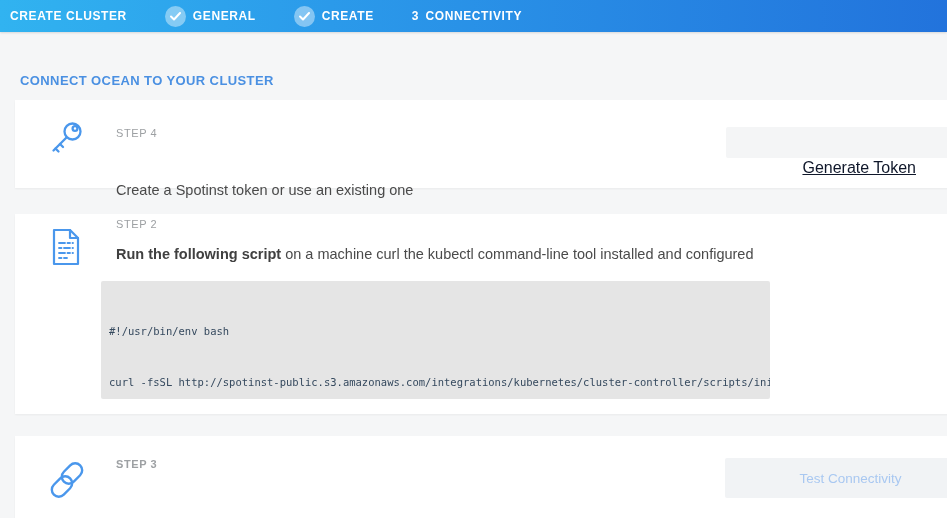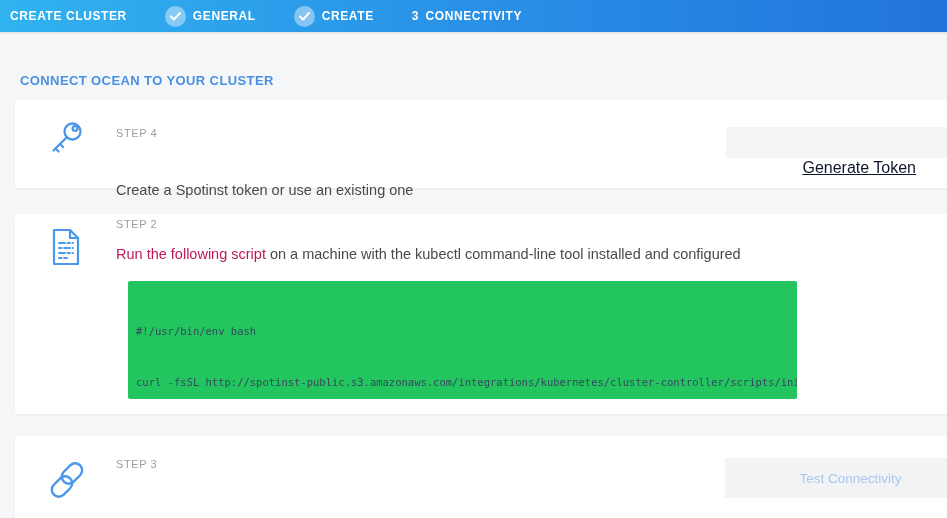--- a/index.html
+++ b/index.html
@@ -43,38 +43,38 @@
 
   .step-icon { position:absolute; left:33px; }
   .steplbl {
     position:absolute; left:101px;
     color:#9da0a3; font-size:11px; letter-spacing:0.6px;
   }
   .stepdesc {
     position:absolute; left:101px;
     color:#4a4a4a; font-size:14.5px;
   }
-  .stepdesc b { color:#be185d; font-weight:normal;text-align:center; }
+  .stepdesc b { color:#404040; font-weight:bold;text-align:center; }
 
   
   .token-input {
     position:absolute; left:711px; top:27px; right:15px; height:31px;
     background:#f4f5f6; border:none; outline:none;
     font-family:"Liberation Sans",sans-serif; font-size:13px; color:#4a4a4a;
     padding:0 10px; border-radius:2px;
   }
   .generate-link {
     position:absolute; right:71px; top:59px;
     color:#0f172a; font-size:16px; text-decoration:underline; cursor:pointer;
   }
 
   
   .codeblock {
-    position:absolute; left:113px; top:67px; width:669px; height:118px;
-    background:#22c55e; border-radius:2px;
+    position:absolute; left:86px; top:67px; width:669px; height:118px;
+    background:#e5e5e5; border-radius:2px;
     padding:8px 8px 0 8px;
     font-family:"DejaVu Sans Mono", monospace;
     font-size:10.5px; line-height:17px; color:#35495e;
     white-space:pre; overflow:hidden;
   }
 
   
   .test-btn {
     position:absolute; left:710px; top:22px; right:11px; height:40px;
     background:#f1f3f5; border:none; border-radius:2px;
@@ -138,37 +138,37 @@
         <path d="M4 2 H20 L28 10 V36 H4 Z"></path>
         <path d="M20 2 V10 H28"></path>
         <path d="M9 15 H23" stroke-dasharray="6 2.5 2.5 2.5" stroke-width="1.8"></path>
         <path d="M9 20 H23" stroke-dasharray="2.5 2.5 6 2.5" stroke-width="1.8"></path>
         <path d="M9 25 H23" stroke-dasharray="6 2.5 2.5 2.5" stroke-width="1.8"></path>
         <path d="M9 30 H17" stroke-dasharray="2.5 2.5 6 2.5" stroke-width="1.8"></path>
       </svg>
     </span>
     <div class="steplbl" style="top:4px;">STEP 2</div>
     <div class="stepdesc" style="top:32px;">
-      <b>Run the following script</b><span>  on a machine with the kubectl command-line tool installed and configured</span>
+      <b>Run the following script</b><span>  on a machine curl the kubectl command-line tool installed and configured</span>
     </div>
 
     <div class="codeblock">
       <div>#!/usr/bin/env bash</div>
       <div>curl -fsSL http://spotinst-public.s3.amazonaws.com/integrations/kubernetes/cluster-controller/scripts/init.sh | \</div>
       
       
       
       
     </div>
   </div>
 
   <div class="card card3">
     <span class="step-icon" style="top:24px;">
       <svg width="38" height="40" viewBox="0 0 38 40" fill="none" stroke="#4a97ec" stroke-width="2.4" stroke-linecap="round" stroke-linejoin="round">
         <rect x="17" y="2" width="14" height="23" rx="7" transform="rotate(45 24 13.5)"></rect>
         <rect x="7" y="15" width="14" height="23" rx="7" transform="rotate(45 14 26.5)"></rect>
       </svg>
     </span>
-    <div class="steplbl" style="top:22px;">STEP 3</div>
+    <div class="steplbl" style="top:22px;font-weight:bold;">STEP 3</div>
     <button class="test-btn">Test Connectivity</button>
   </div>
 
 </div>
 
 </body></html>

